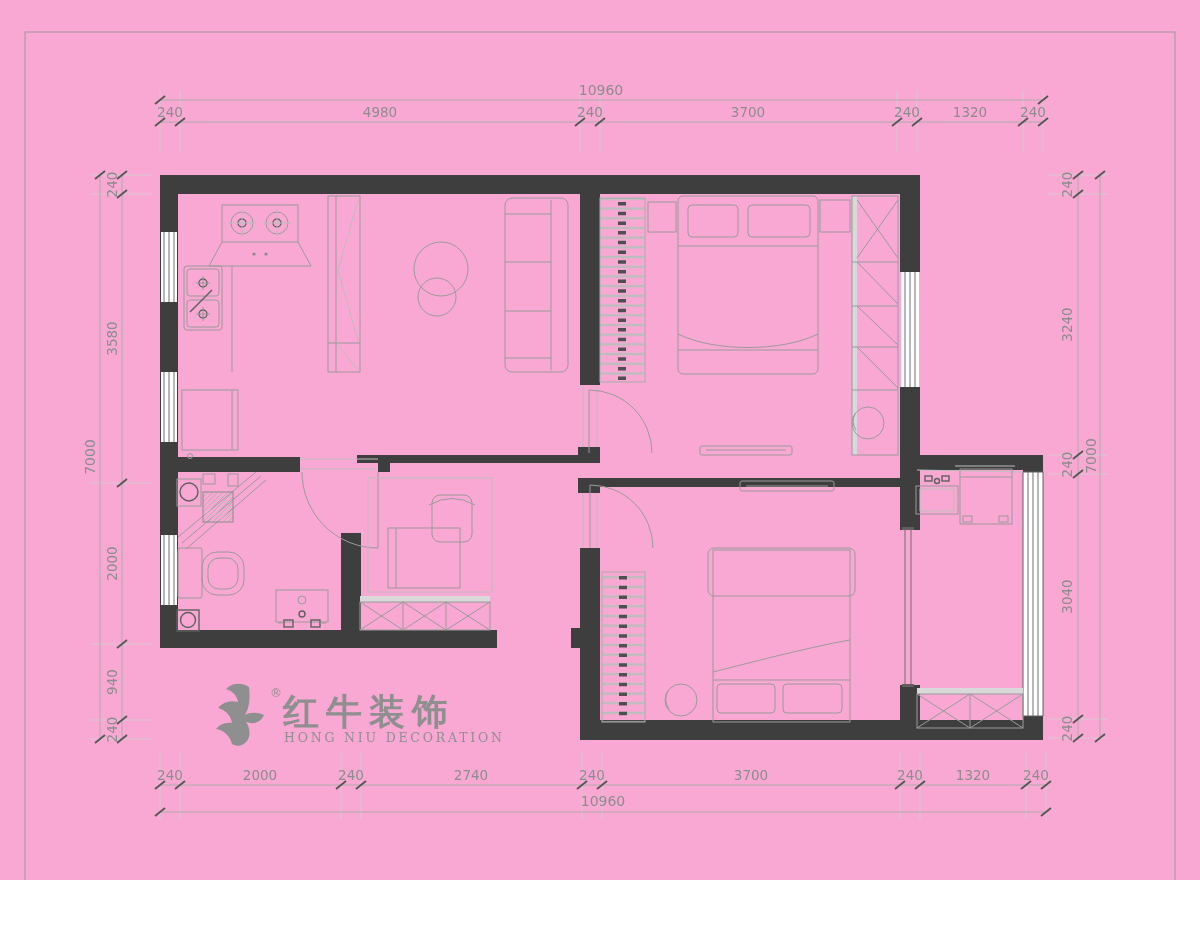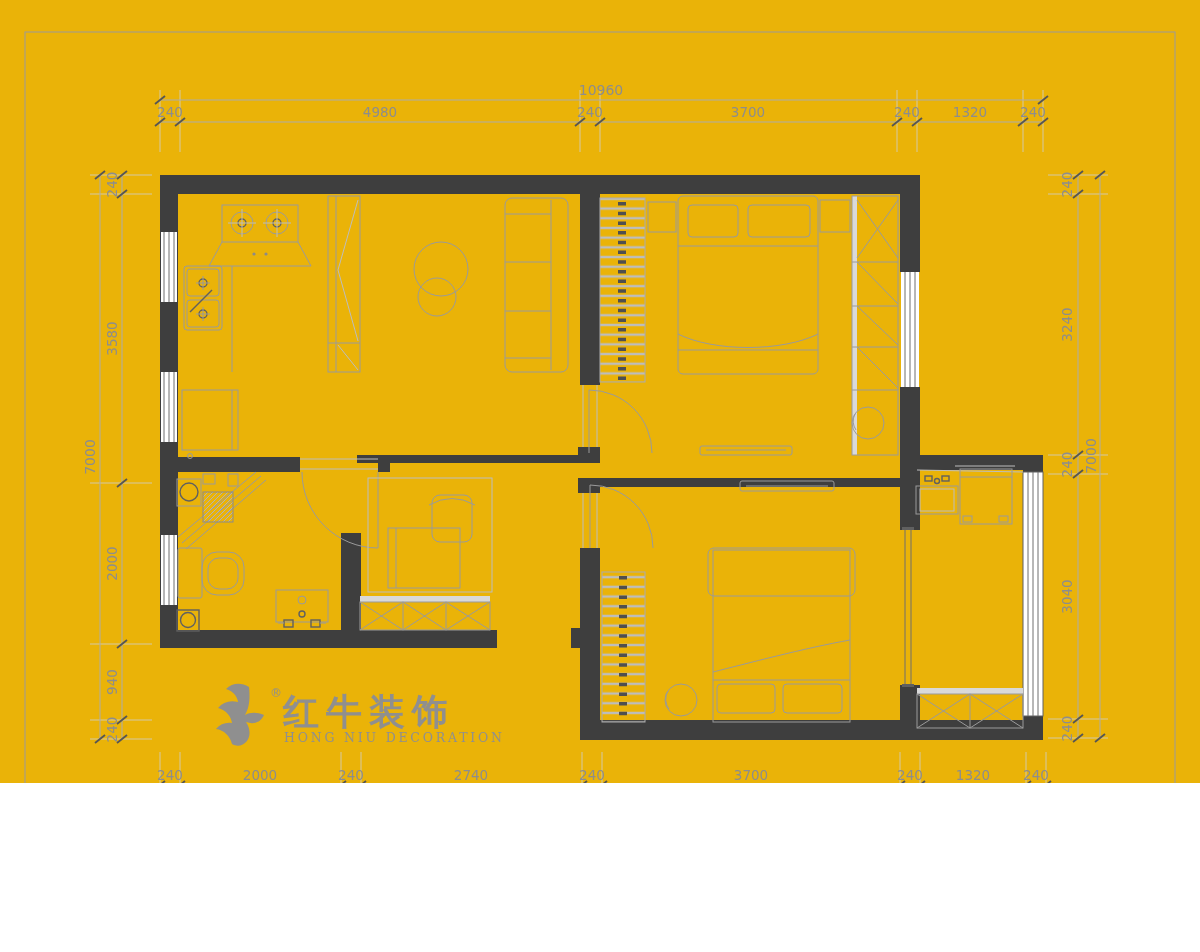--- a/index.html
+++ b/index.html
@@ -1,16 +1,16 @@
 <!DOCTYPE html>
 <html><head>
 <meta charset="utf-8">
 <style>
   html,body{margin:0;padding:0;background:#ffffff;}
-  .page{position:relative;width:1200px;height:783px;background:#eab308;font-family:"Liberation Sans",sans-serif;}
+  .page{position:relative;width:1200px;height:880px;background:#f9a8d4;font-family:"Liberation Sans",sans-serif;}
   svg{display:block;}
   
   .w{fill:#3e3e3e;stroke:none;}
   
   .f{fill:none;stroke:#9a9a9a;stroke-width:1;}
   .f2{fill:none;stroke:#bdbdbd;stroke-width:1;}
   .dk{fill:none;stroke:#606060;stroke-width:1.4;}
   .gl{stroke:#6f6f6f;stroke-width:1;}
   .gray{fill:#d9d9d9;stroke:none;}
   

